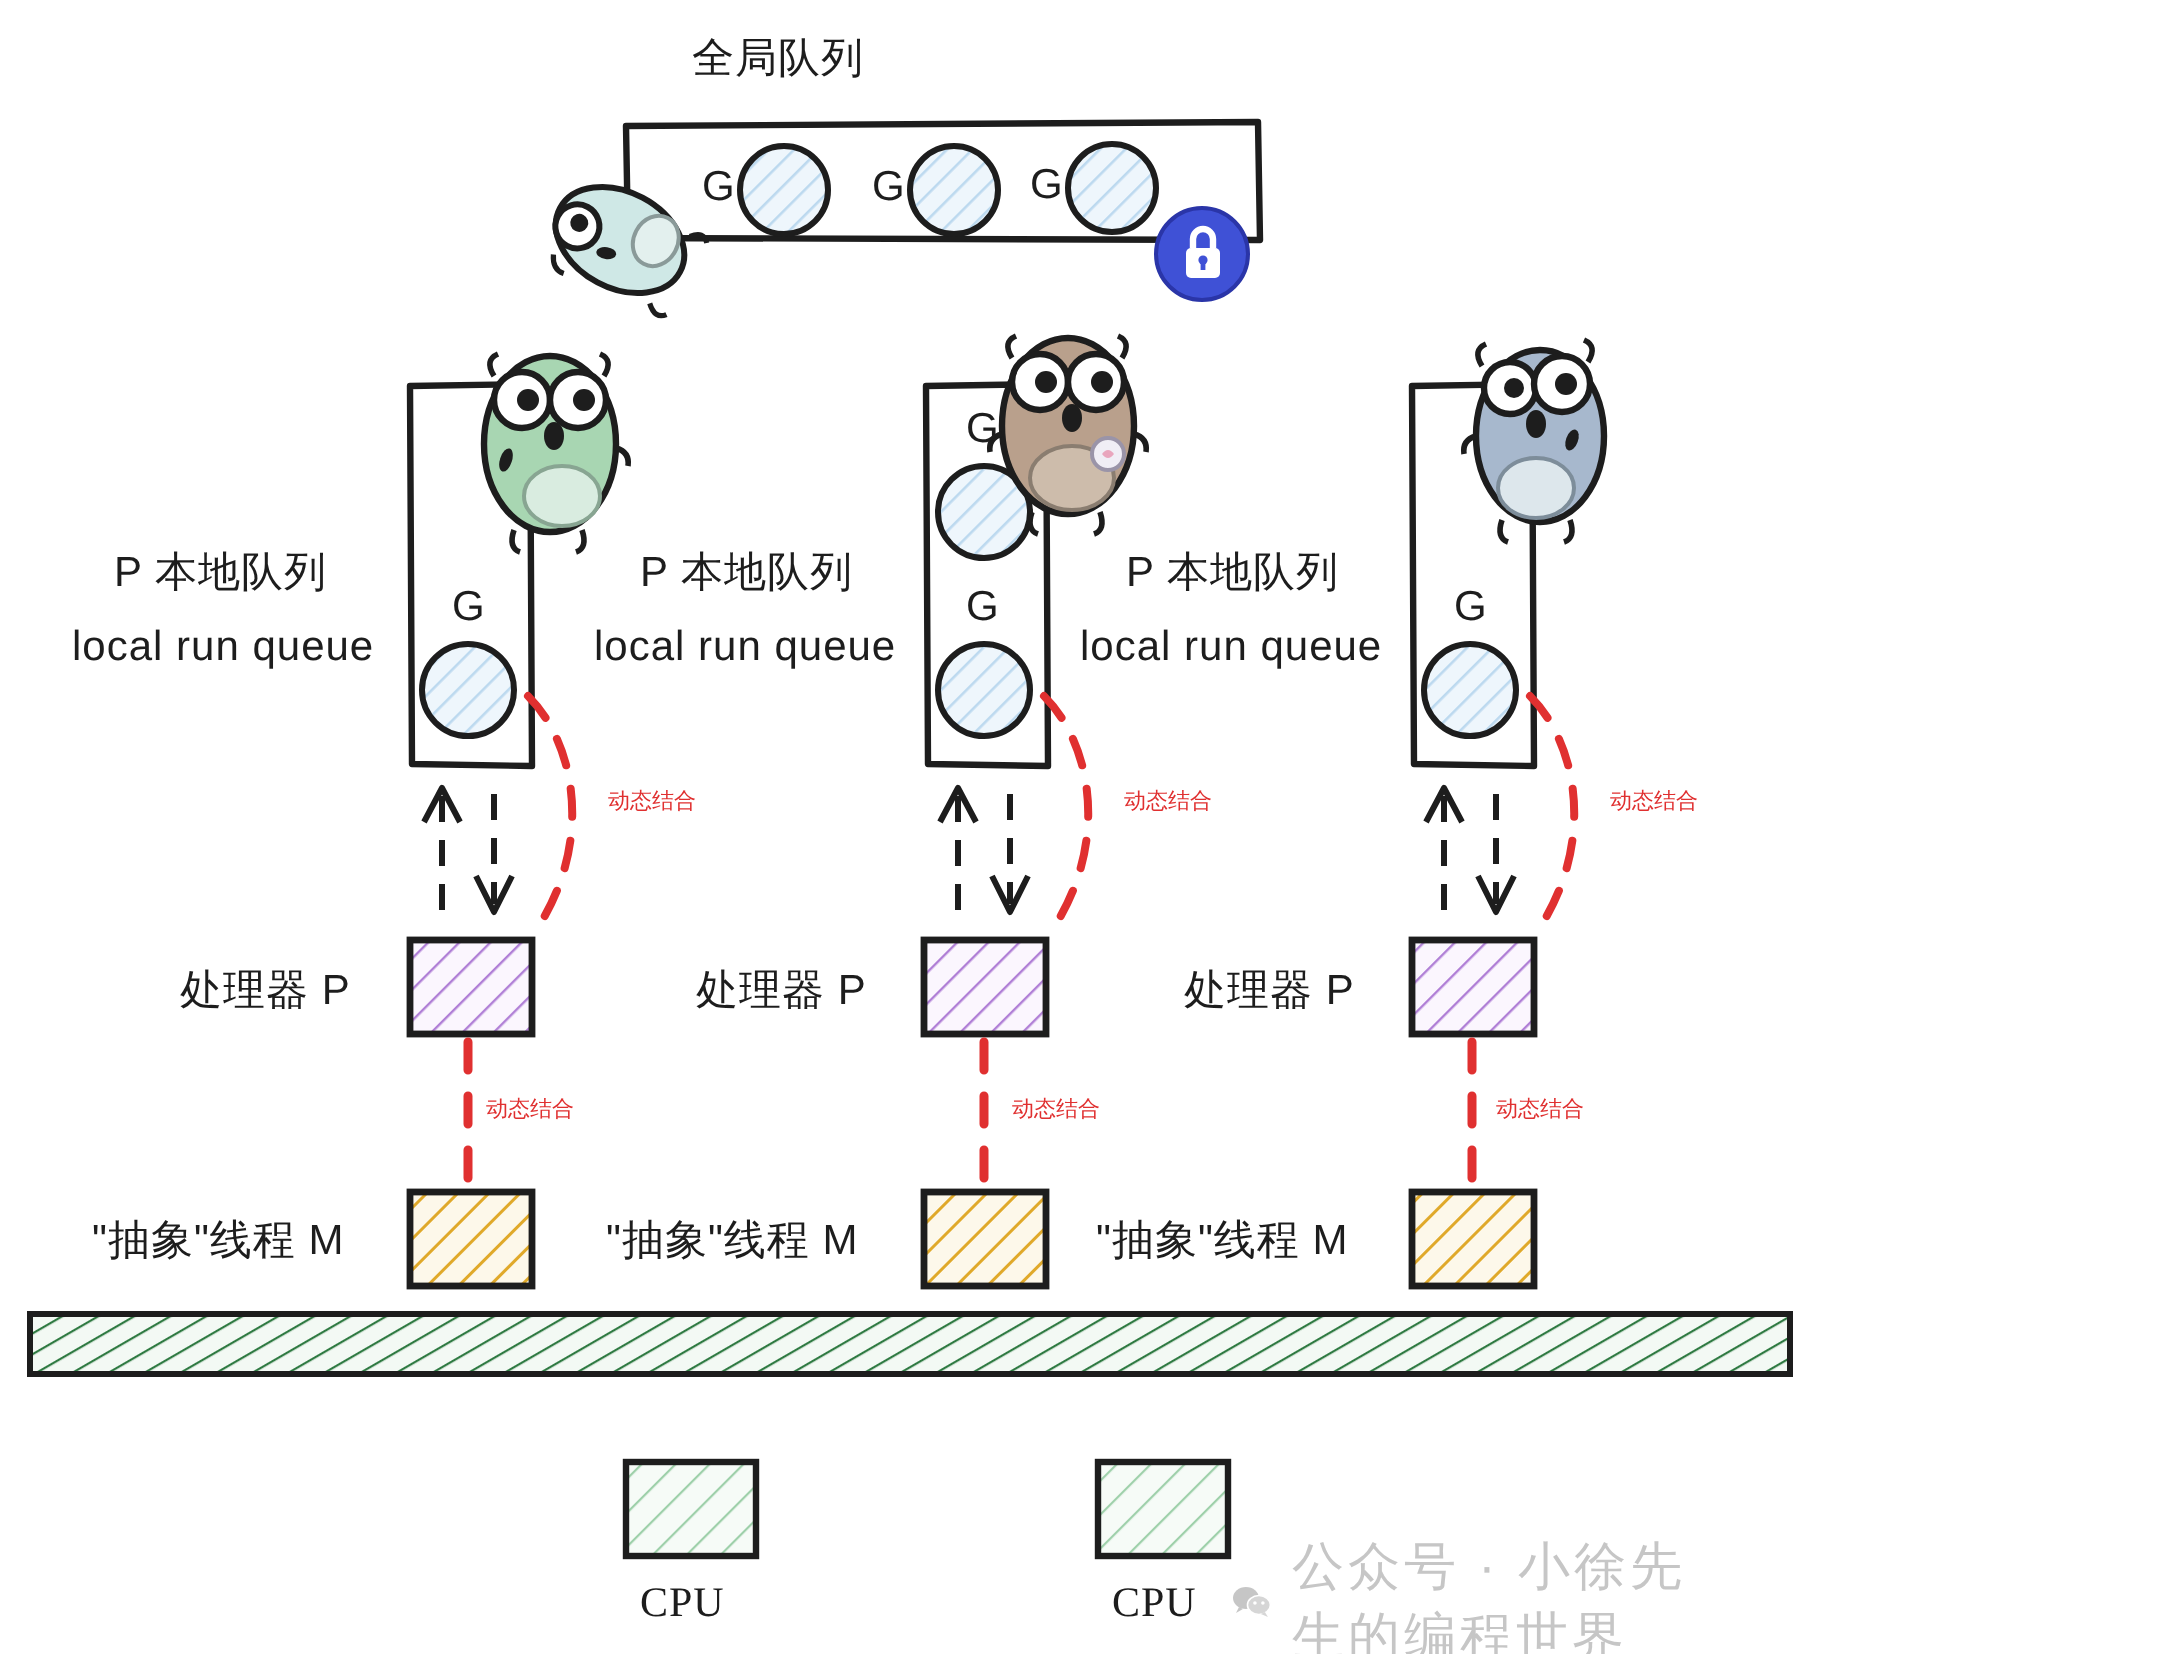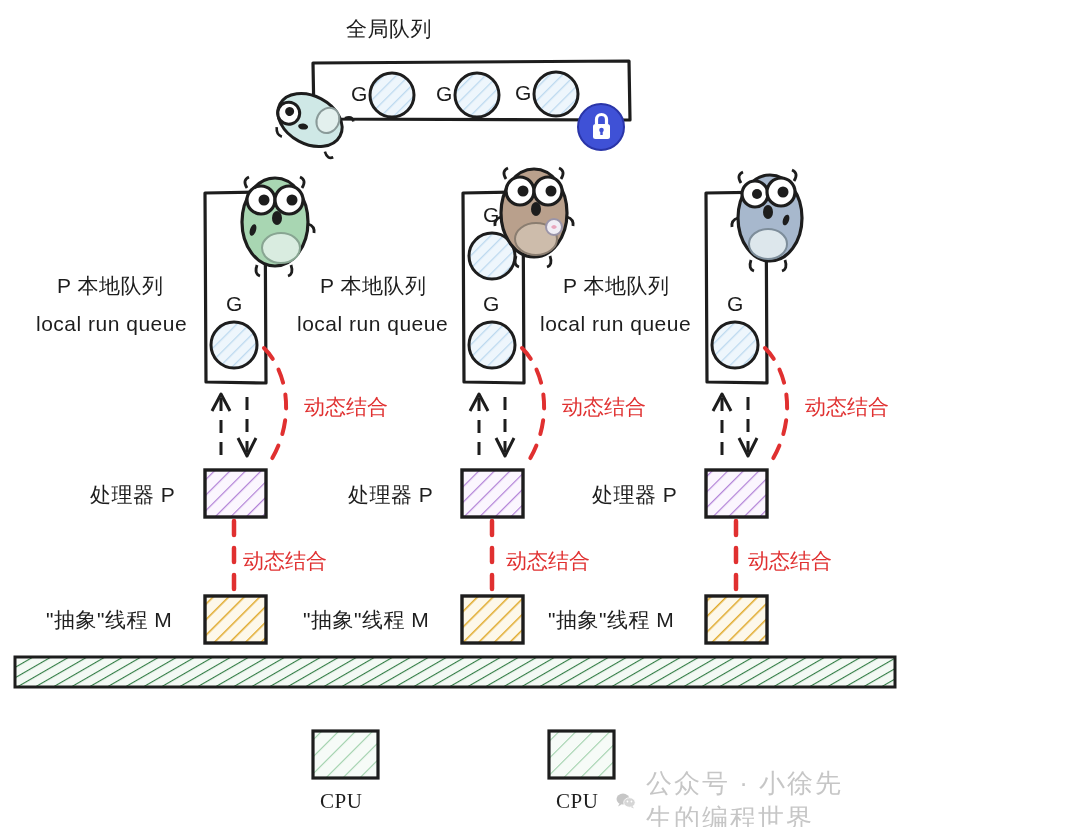--- a/index.html
+++ b/index.html
@@ -1,21 +1,21 @@
 <!DOCTYPE html>
 <html><head>
 <meta charset="utf-8">
 <style>
   html,body{margin:0;padding:0;background:#ffffff;}
   body{width:1080px;height:827px;position:relative;overflow:hidden;
        font-family:"Liberation Sans","DejaVu Sans",sans-serif;color:#1a1a1a;}
   #stage{position:absolute;left:0;top:0;width:860px;height:827px;}
   svg#canvas{position:absolute;left:0;top:0;width:1080px;height:827px;}
   .lbl{position:absolute;white-space:nowrap;font-size:21px;color:#1d1d1d;letter-spacing:.5px;}
-  .lbl.red{color:#e03030;font-size:21px;letter-spacing:0;}
+  .lbl.red{color:#e03030;font-size:11px;letter-spacing:0;}
   .lbl.cpu{font-size:21px;font-family:Liberation Serif, serif;}
   .lbl.os{font-size:20px;}
   .wm{position:absolute;display:flex;align-items:center;gap:10px;
       color:#bdbdbd;font-size:26px;letter-spacing:2px;opacity:.85;}
   .wm-icon{width:34px;height:28px;display:block;}
 </style>
 </head>
 <body>
 
 <div id="stage">

